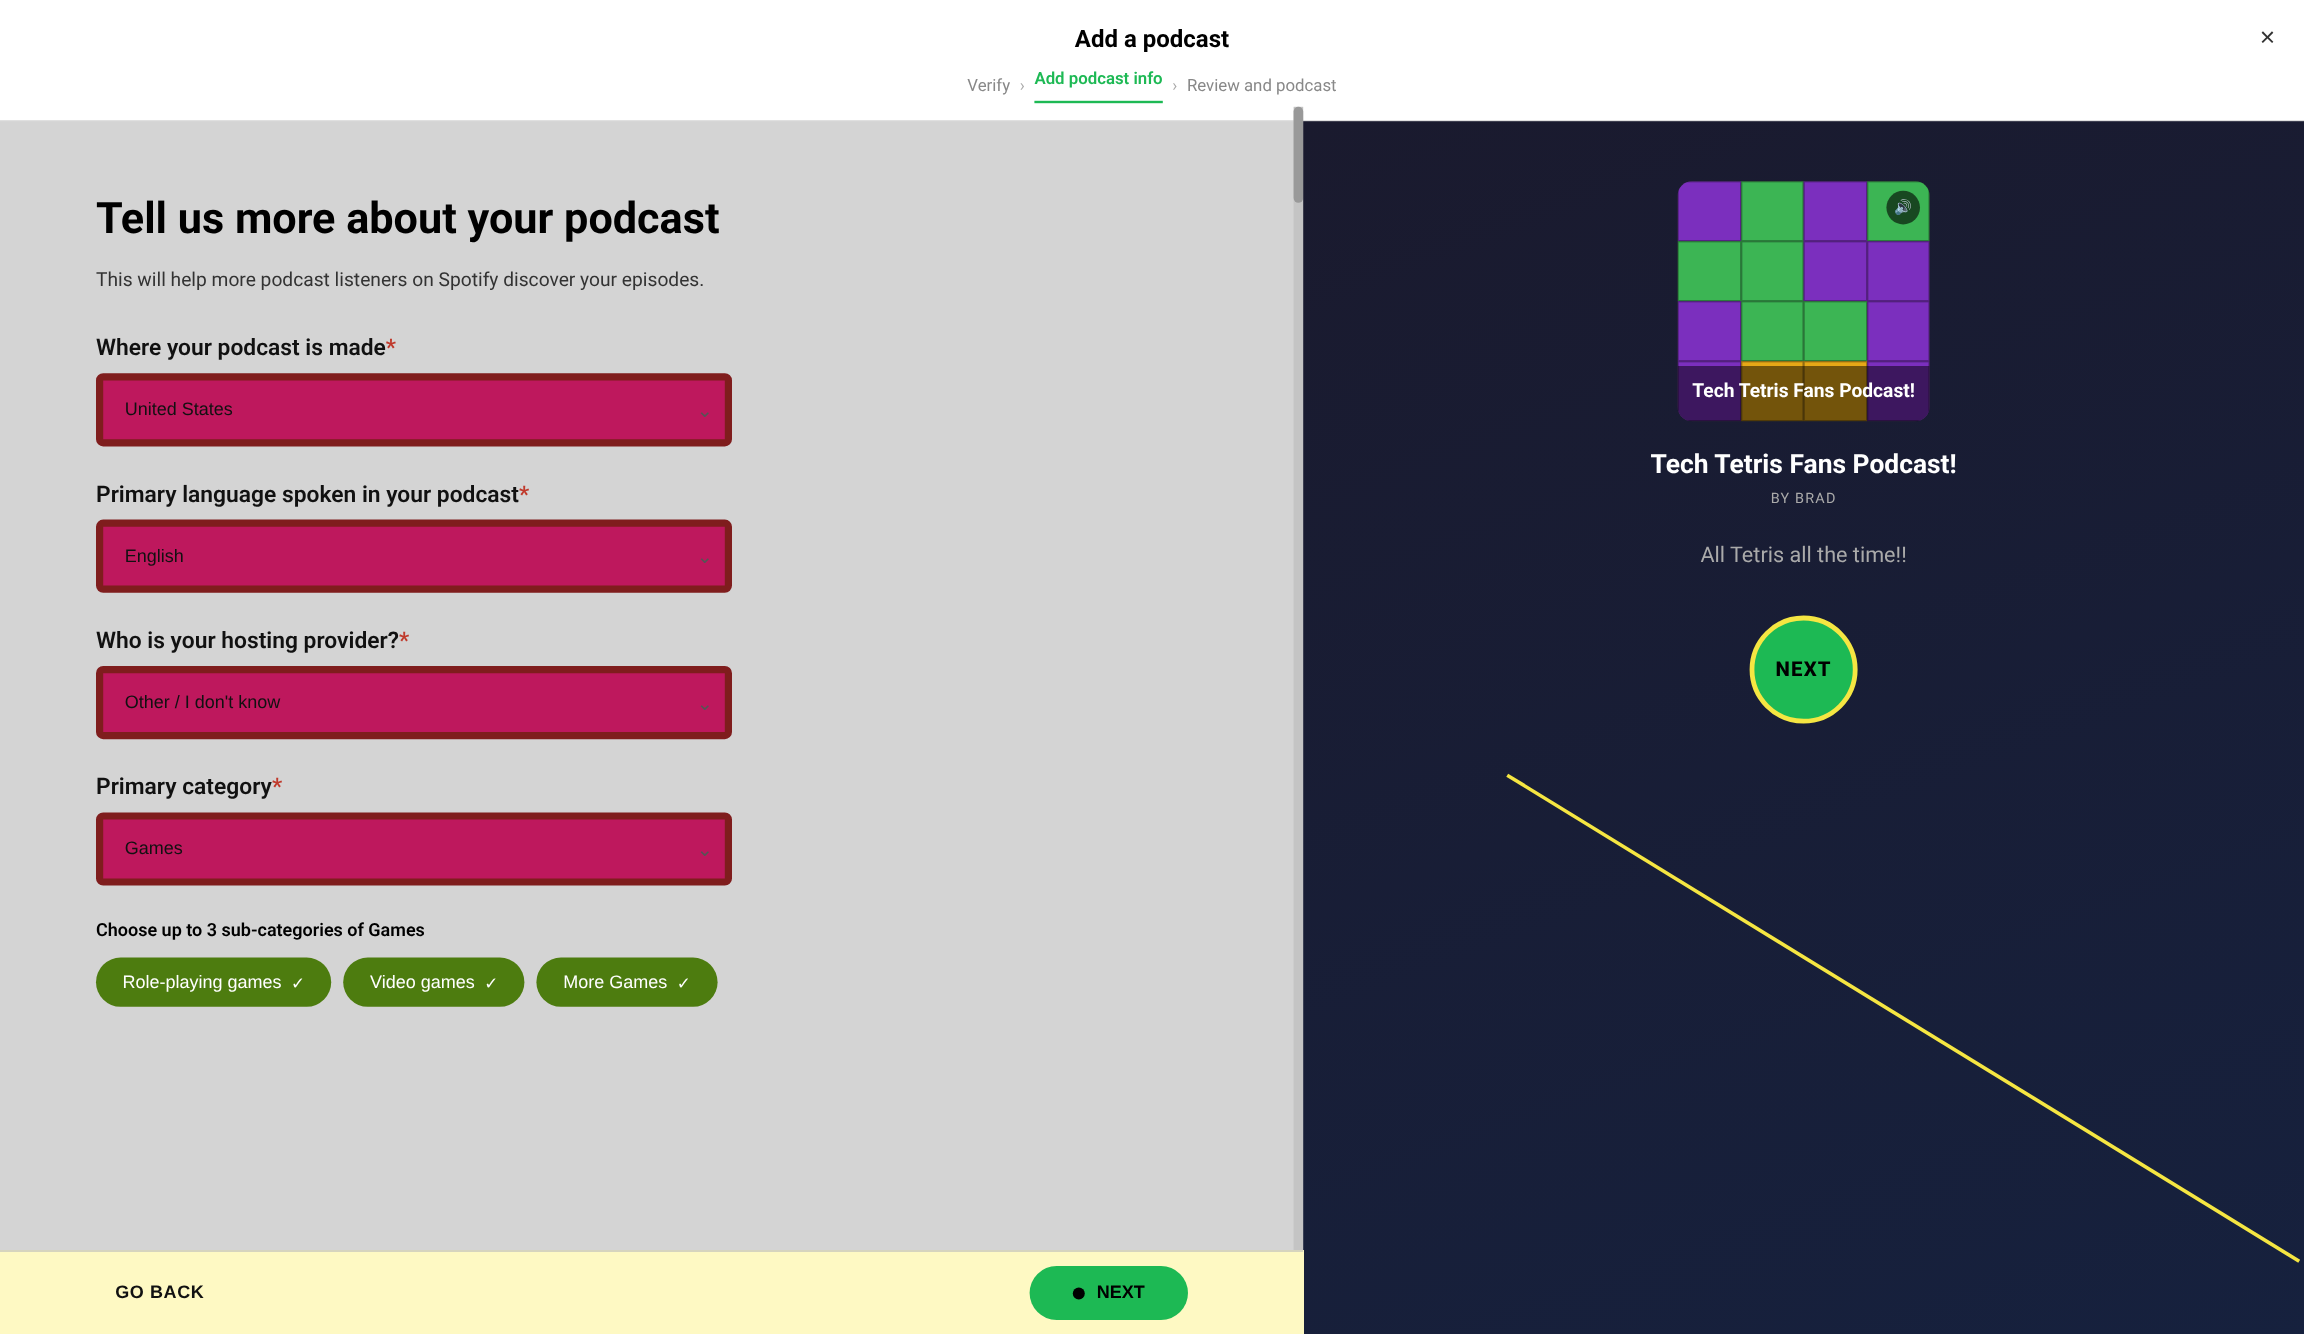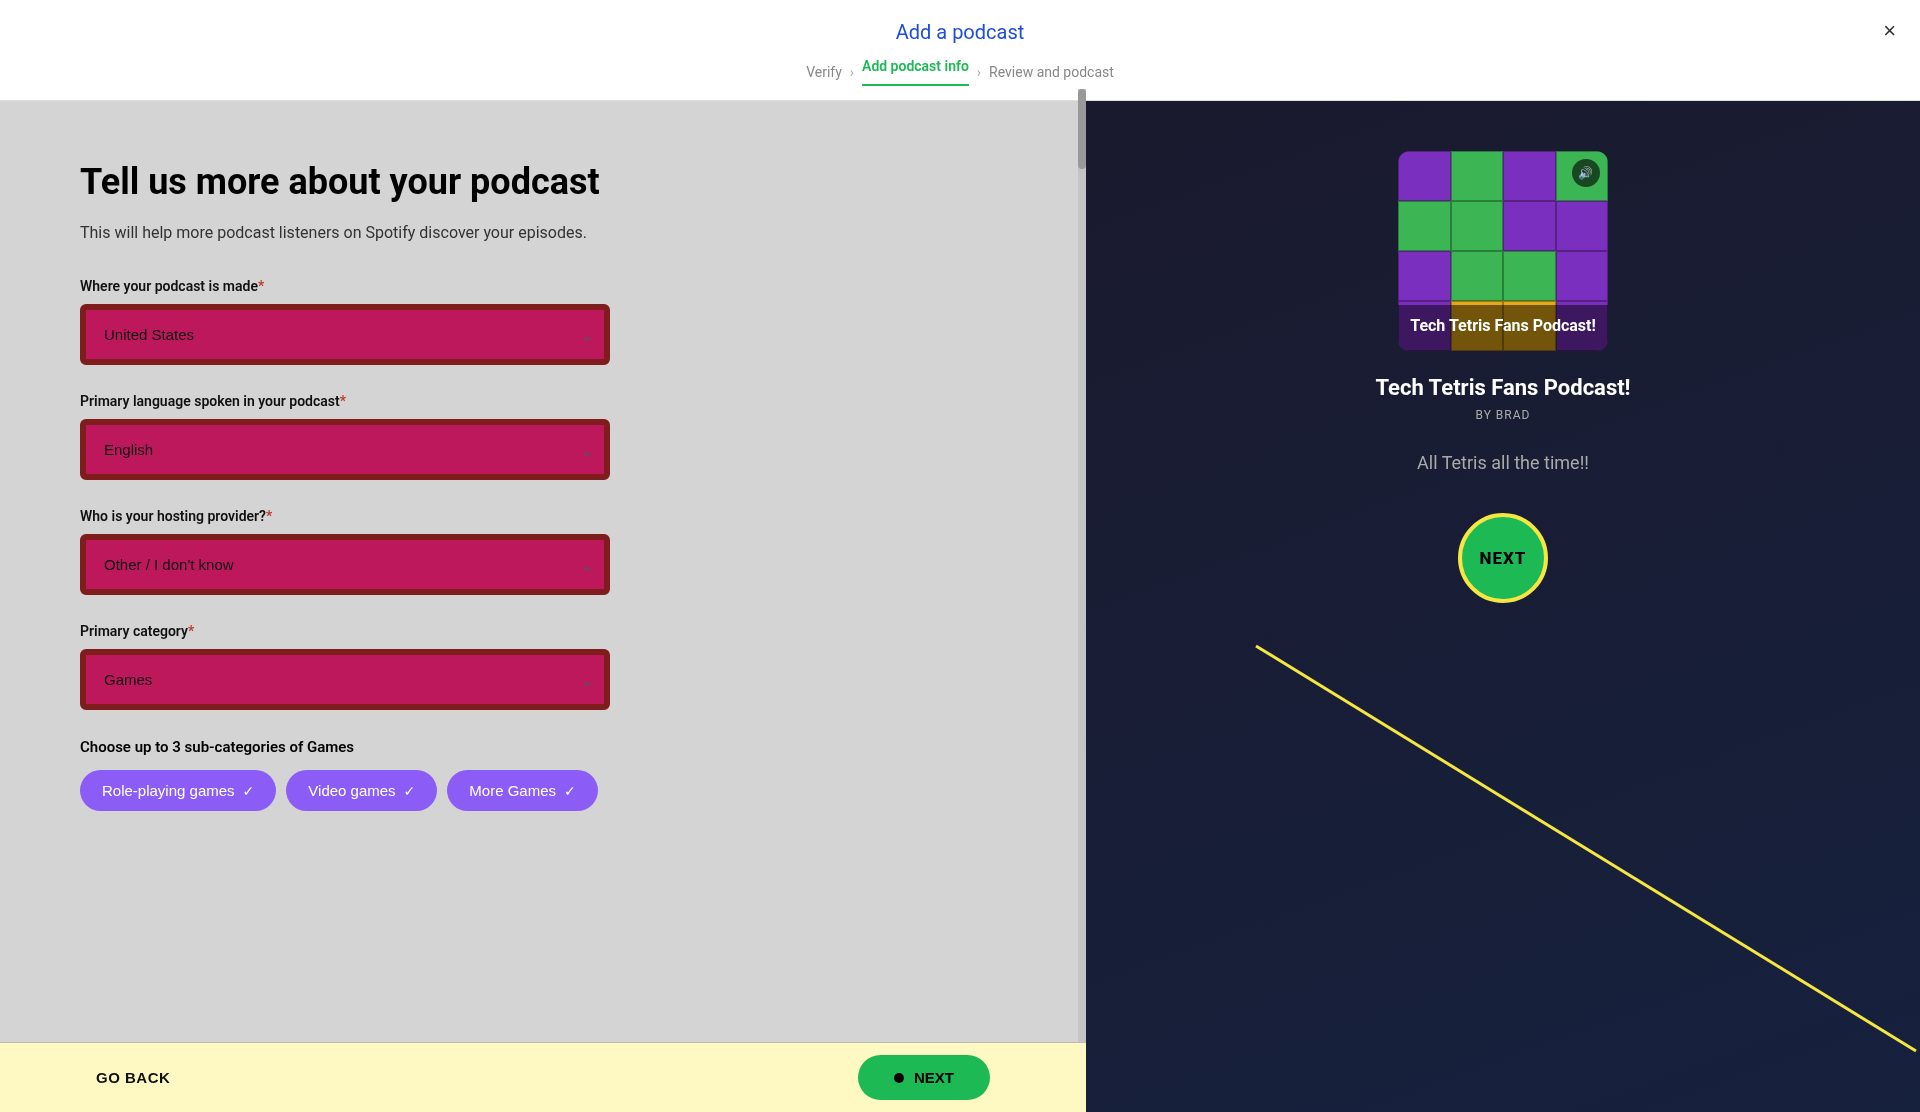--- a/index.html
+++ b/index.html
@@ -15,22 +15,22 @@
     
     .header {
       background: #fff;
       text-align: center;
       padding: 20px 0 0 0;
       position: relative;
       border-bottom: 1px solid #e0e0e0;
     }
     .header-title {
       font-size: 20px;
-      font-weight: 400;
-      color: #1d4ed8;
+      font-weight: 700;
+      color: #000000;
       margin-bottom: 14px;
     }
     .close-btn {
       position: absolute;
       right: 24px;
       top: 18px;
       background: none;
       border: none;
       font-size: 22px;
       cursor: pointer;
@@ -89,21 +89,21 @@
     .form-subtitle {
       font-size: 16px;
       color: #333;
       margin-bottom: 36px;
     }
 
     .field-group {
       margin-bottom: 28px;
     }
     .field-label {
-      font-size: 14px;
+      font-size: 19px;
       font-weight: 600;
       color: #111;
       margin-bottom: 10px;
       display: block;
     }
     .field-label .required {
       color: #c0392b;
     }
     .select-wrapper {
       position: relative;
@@ -136,21 +136,21 @@
       font-weight: 600;
       color: #000000;
       margin-bottom: 14px;
     }
     .tags-row {
       display: flex;
       gap: 10px;
       flex-wrap: wrap;
     }
     .tag {
-      background: #8b5cf6;
+      background: #4d7c0f;
       color: #fff;
       border: none;
       border-radius: 30px;
       padding: 12px 22px;
       font-size: 15px;
       font-weight: 500;
       cursor: pointer;
       display: flex;
       align-items: center;
       gap: 8px;

